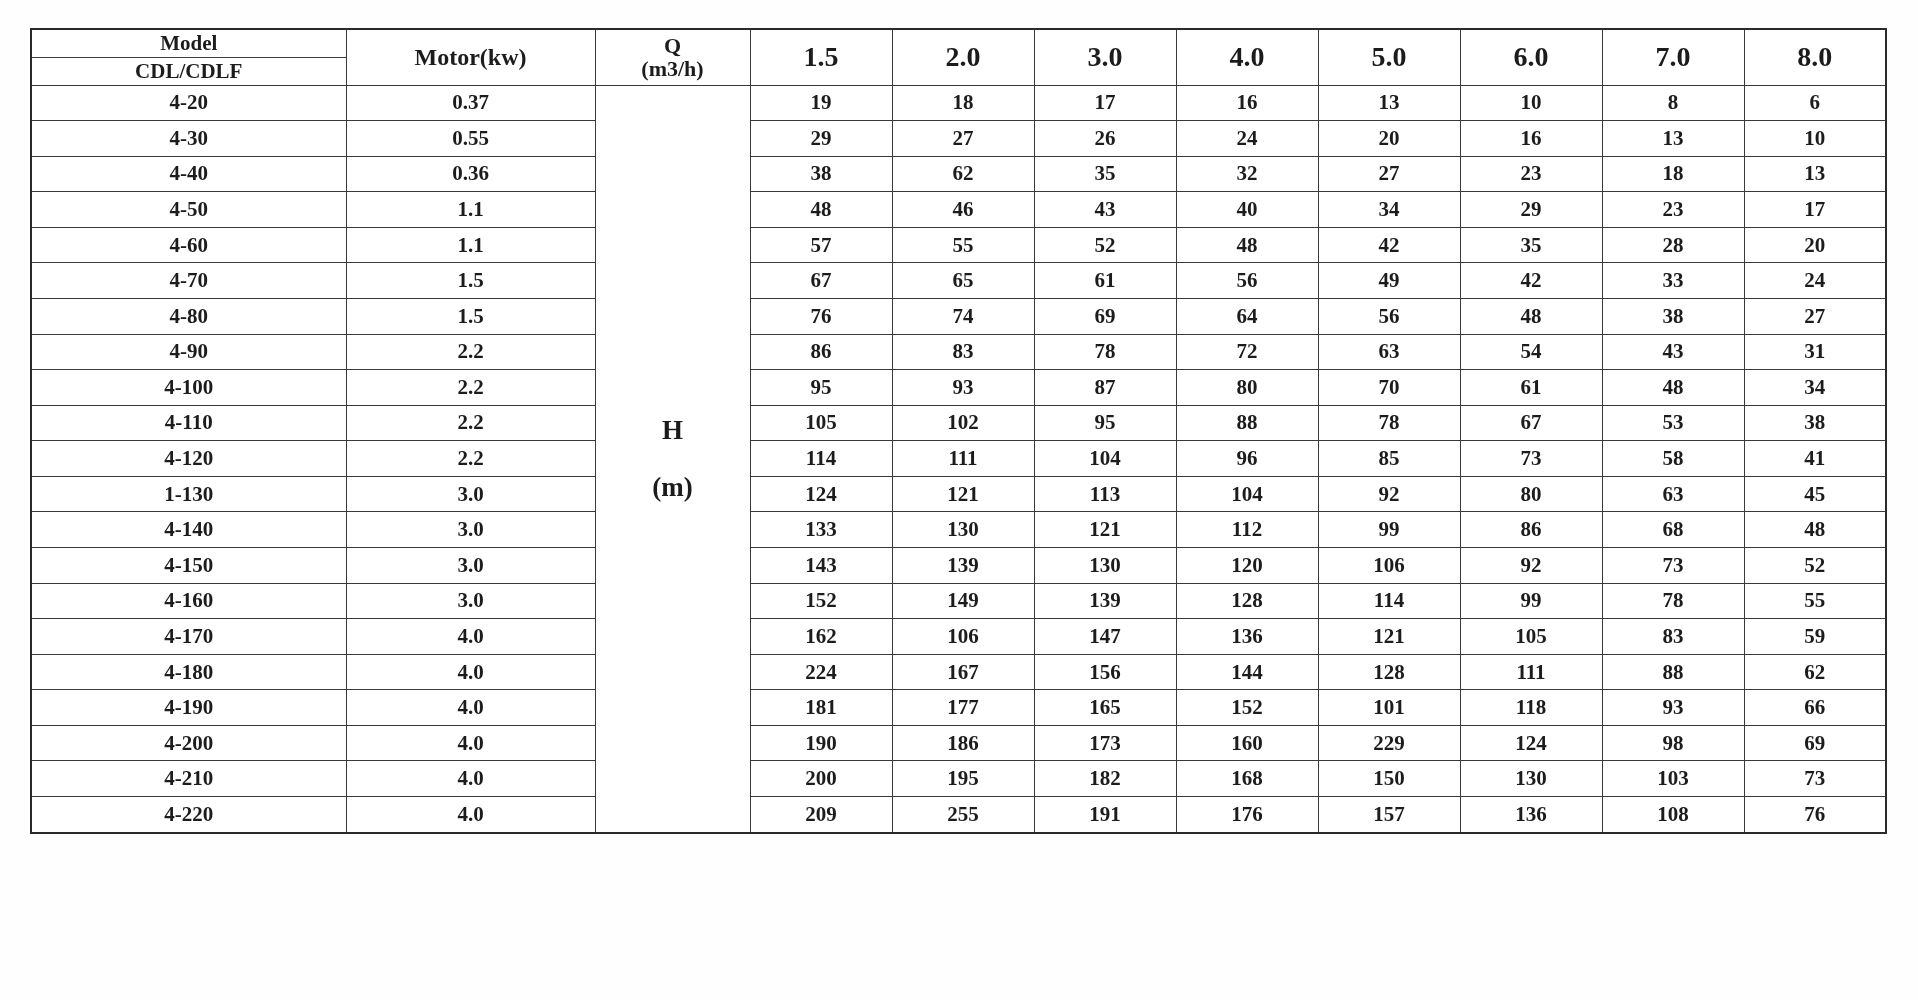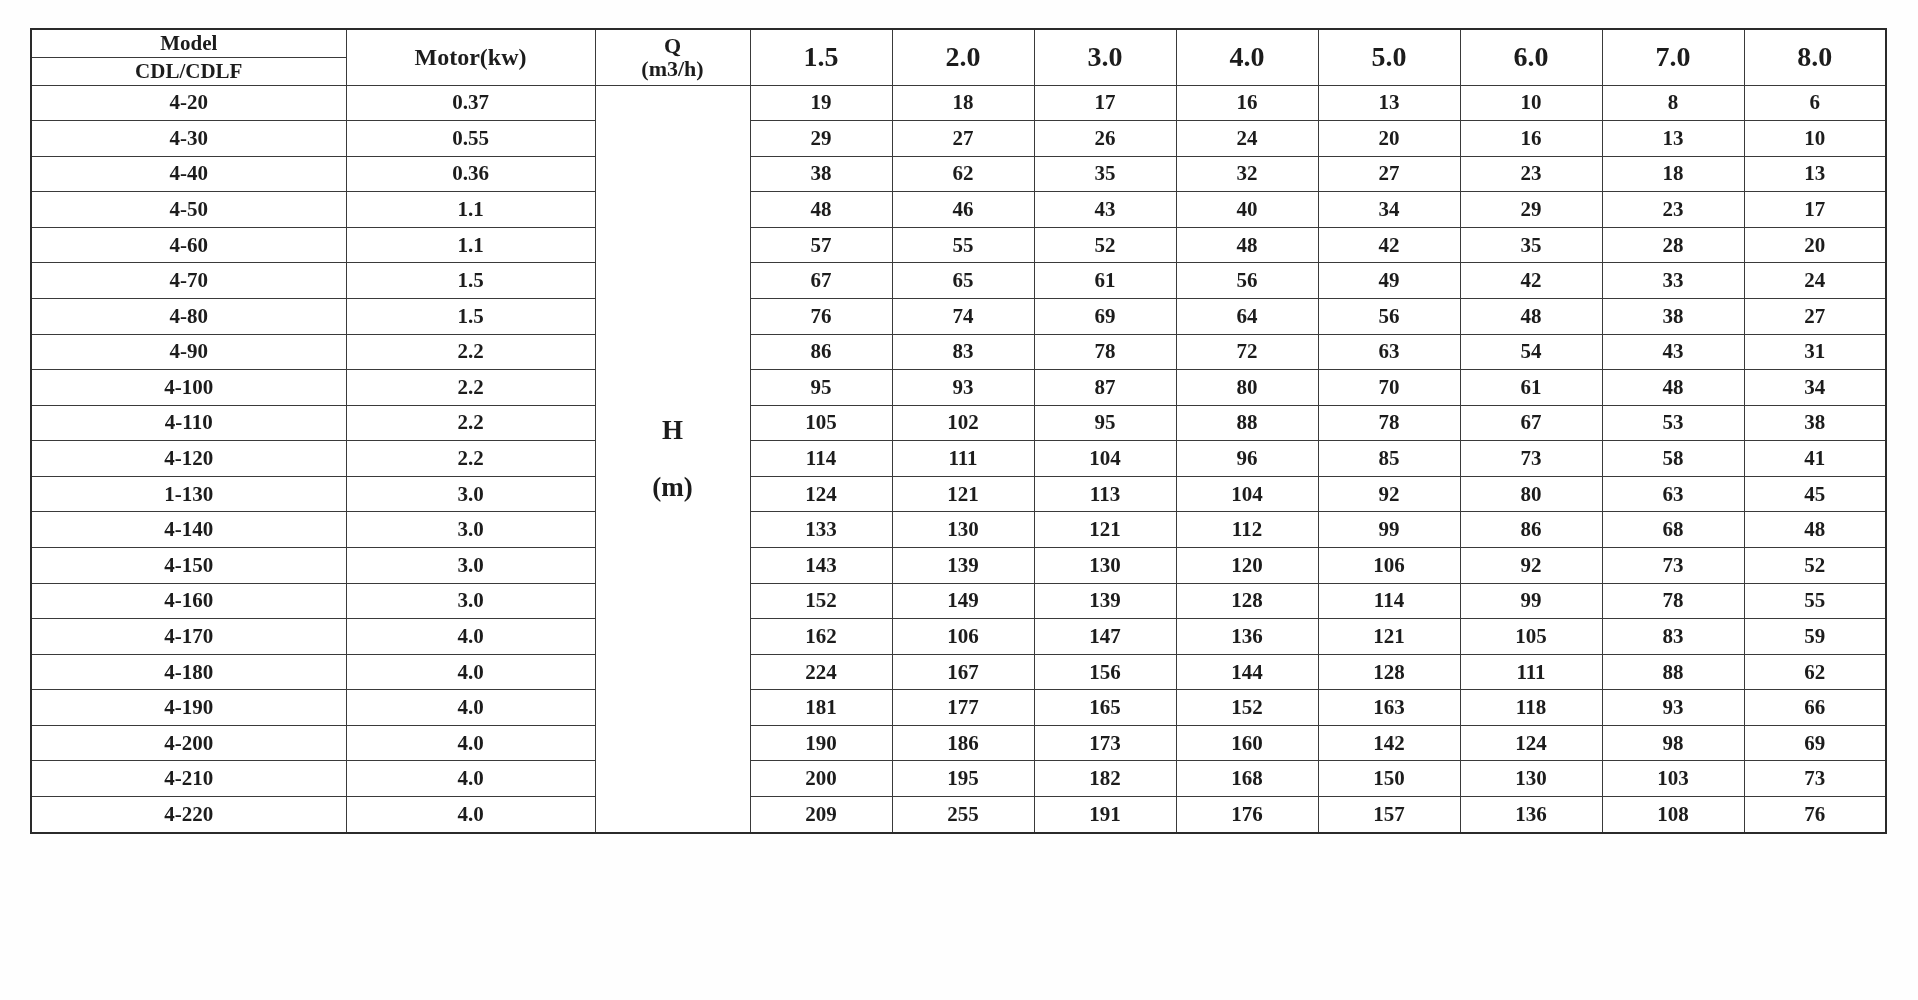--- a/index.html
+++ b/index.html
@@ -297,33 +297,33 @@
           <td>88</td>
           <td>62</td>
         </tr>
         <tr>
           <td>4-190</td>
           <td>4.0</td>
           <td>181</td>
           <td>177</td>
           <td>165</td>
           <td>152</td>
-          <td>163</td>
+          <td>101</td>
           <td>118</td>
           <td>93</td>
           <td>66</td>
         </tr>
         <tr>
           <td>4-200</td>
           <td>4.0</td>
           <td>190</td>
           <td>186</td>
           <td>173</td>
           <td>160</td>
-          <td>142</td>
+          <td>229</td>
           <td>124</td>
           <td>98</td>
           <td>69</td>
         </tr>
         <tr>
           <td>4-210</td>
           <td>4.0</td>
           <td>200</td>
           <td>195</td>
           <td>182</td>

